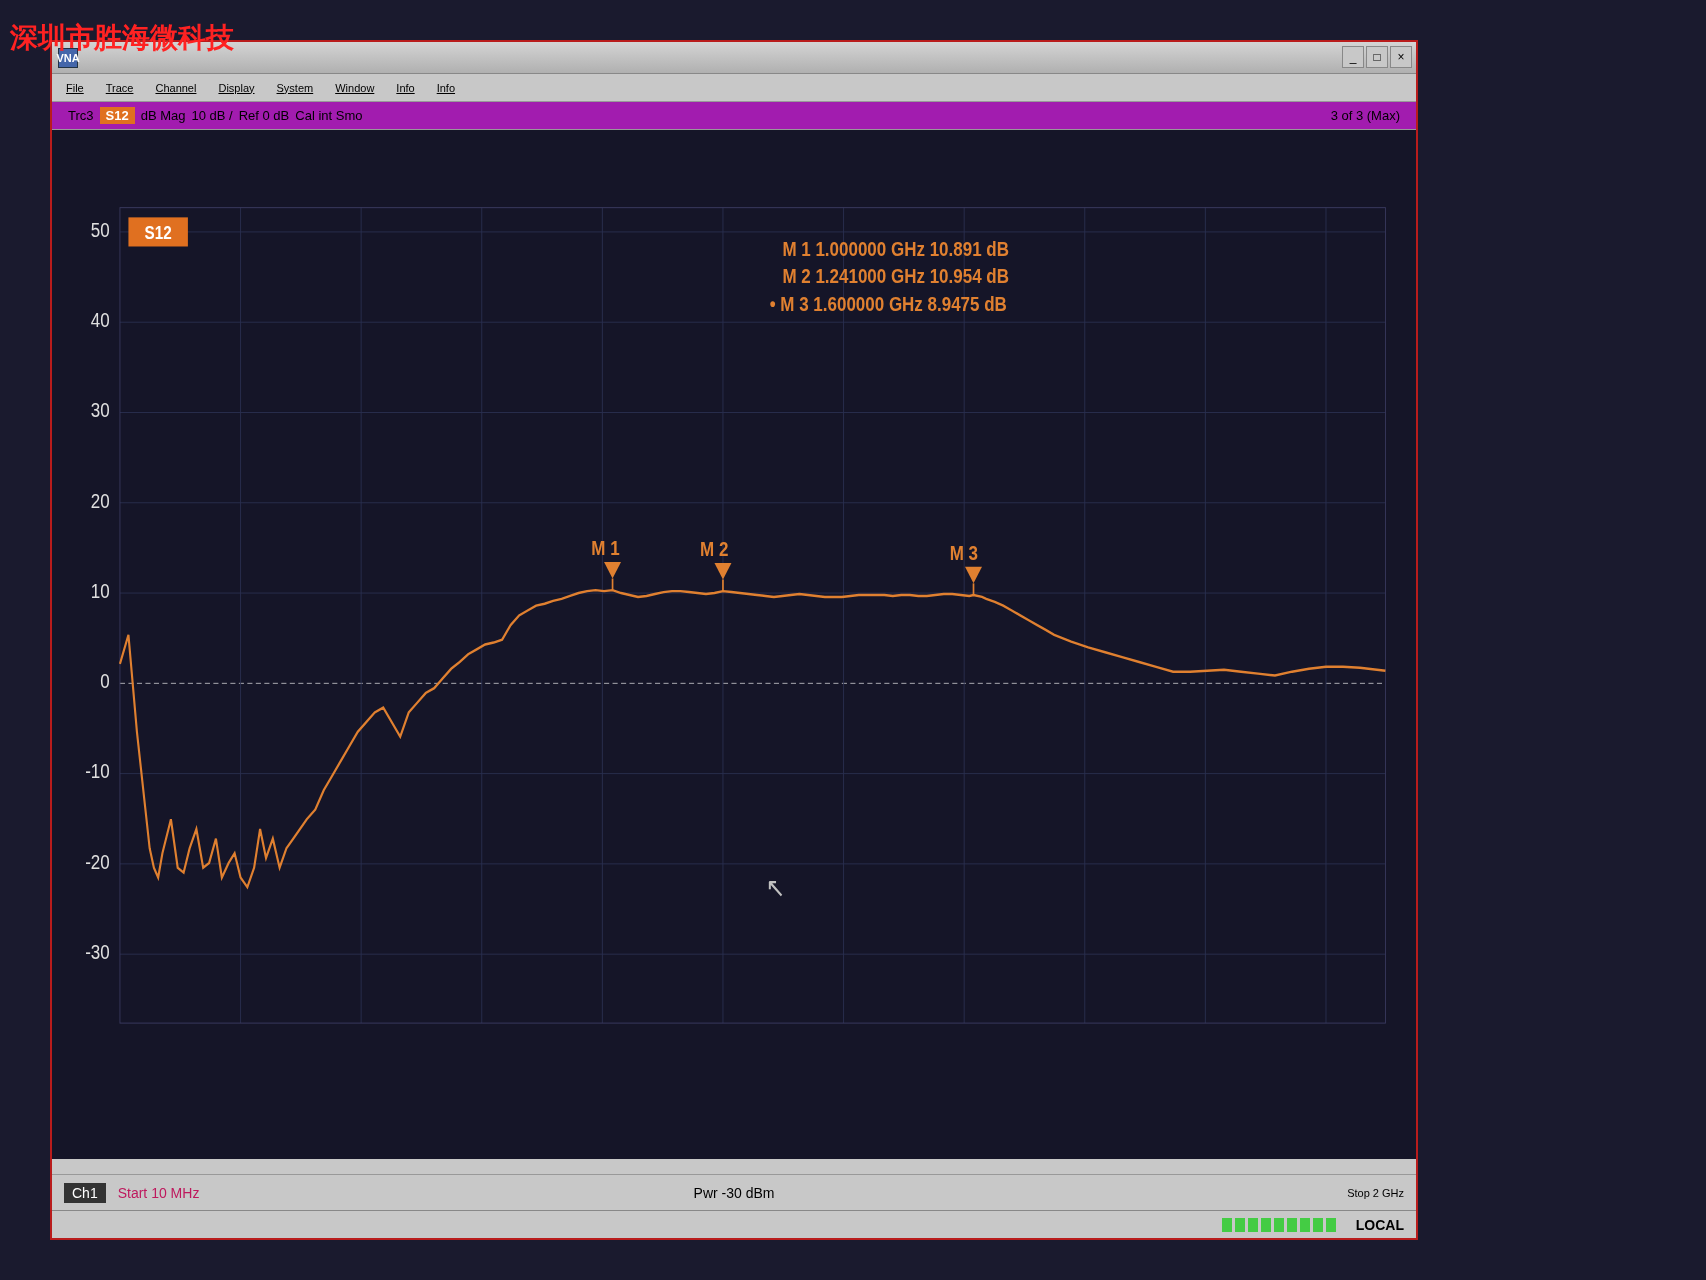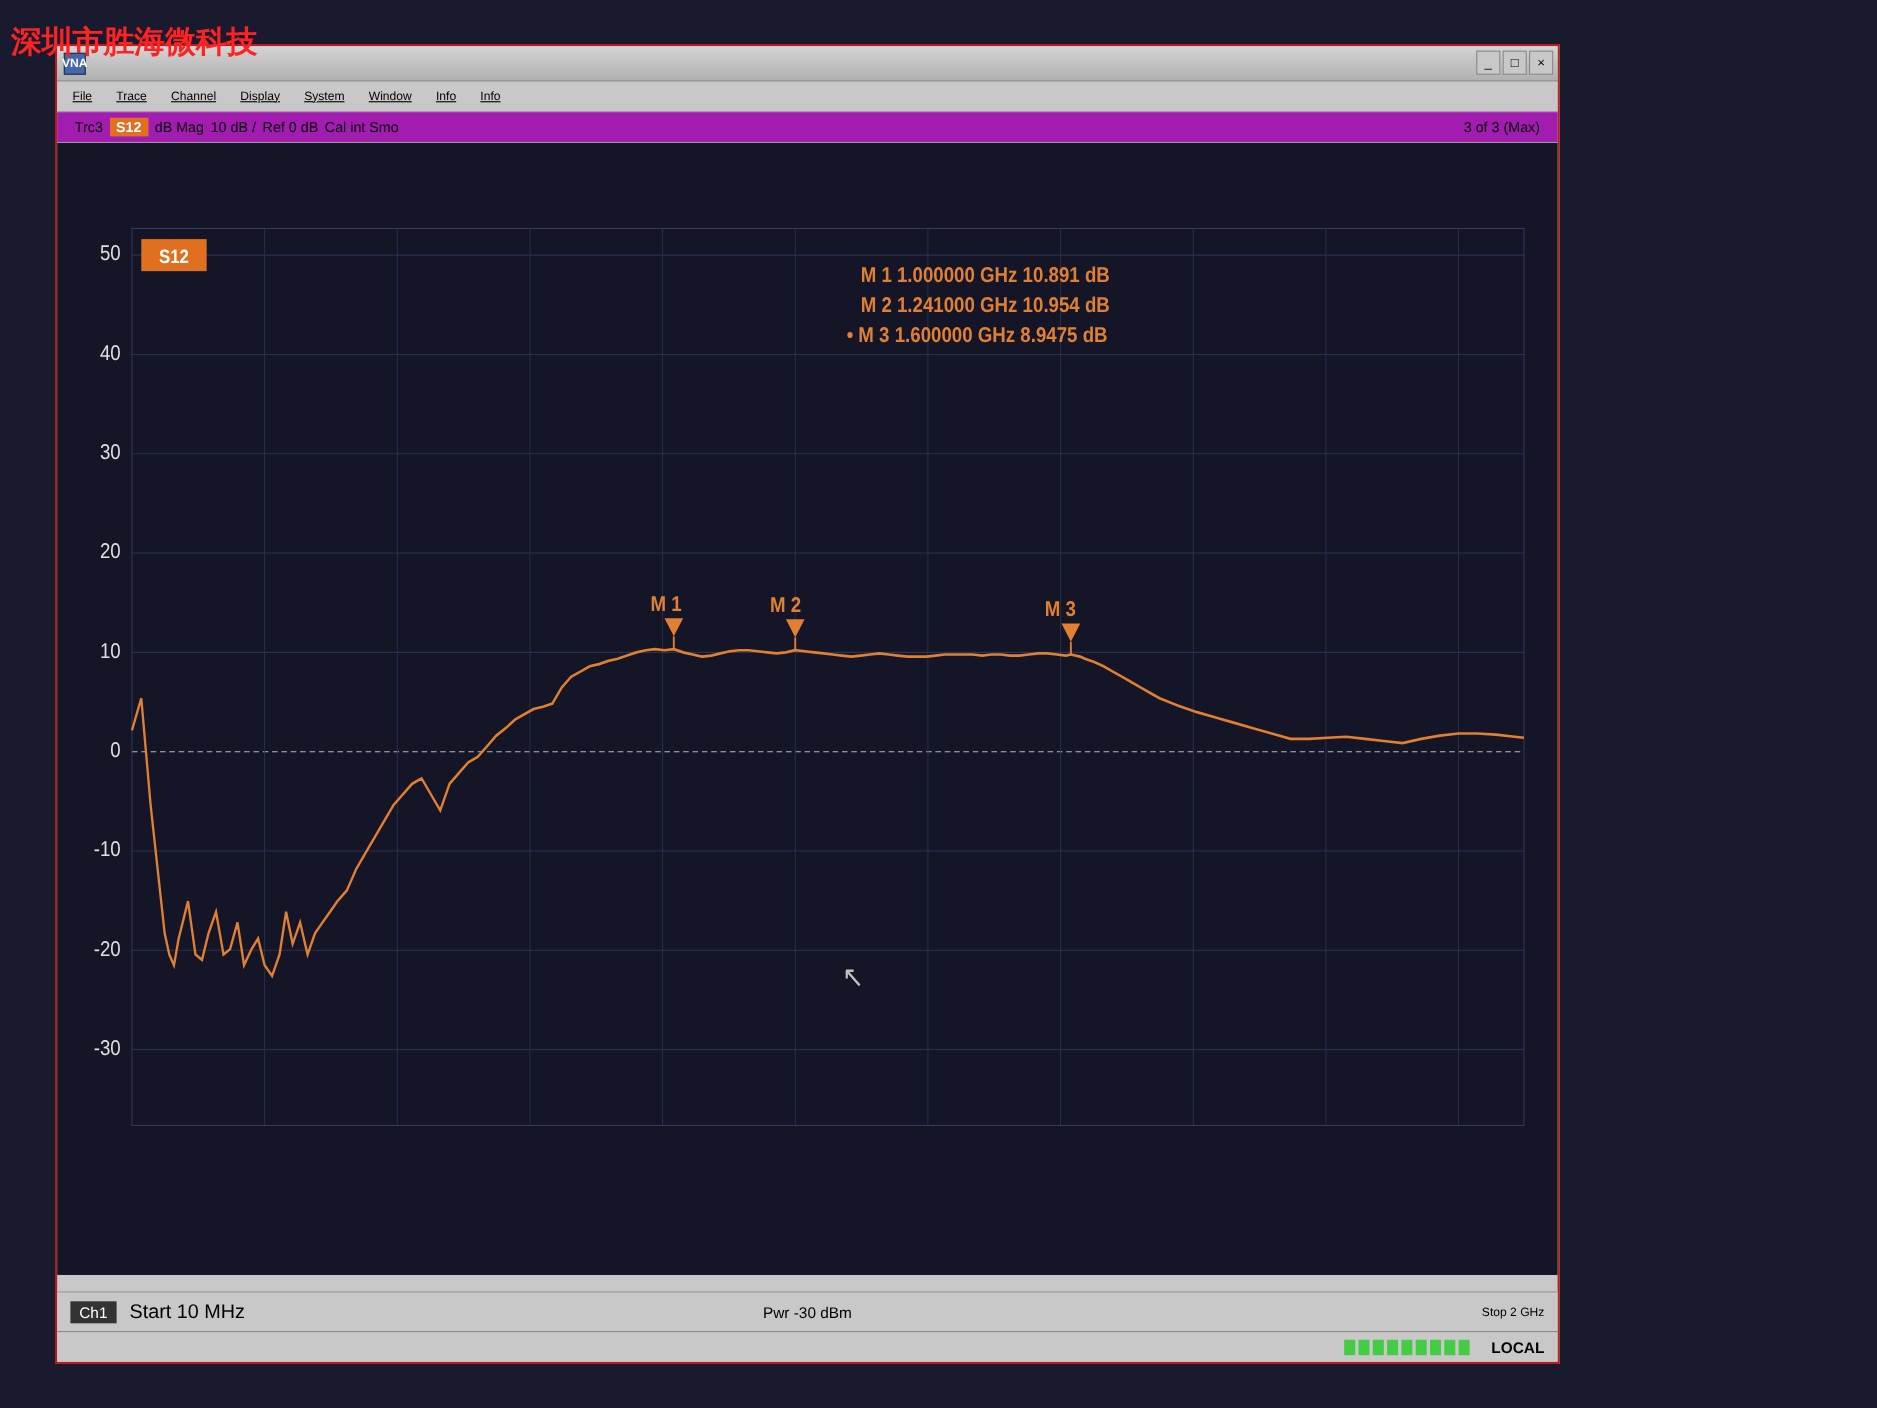--- a/index.html
+++ b/index.html
@@ -445,21 +445,21 @@
         <polygon points="1085,467 1075,450 1095,450" fill="#e08030"></polygon>
         <line x1="1085" y1="467" x2="1085" y2="480" stroke="#e08030" stroke-width="2"></line>
         <text x="1057" y="443" fill="#e08030" font-size="20" font-family="Arial" font-weight="bold">M 3</text>
 
         <text x="840" y="790" fill="#c0c0c0" font-size="28" font-family="Arial">↖</text>
       </svg>
     </div>
 
     <div id="status-bar" style="position:relative; display:flex; align-items:center; height:36px; background:#c8c8c8; border-top:1px solid #999; padding:0 12px;margin-top:15px;">
       <span id="ch-label" style="background:#333;color:white;padding:2px 8px;font-size:14px;margin-right:12px;">Ch1</span>
-      <span style="font-size:18px;color:#000000;">Start  10 MHz</span>
+      <span style="font-size:14px;color:#be185d;">Start  10 MHz</span>
       <span style="font-size:14px;color:#000;position:absolute;left:50%;transform:translateX(-50%);">Pwr  -30 dBm</span>
       <span style="font-size:11px;color:#000;margin-left:auto;">Stop  2 GHz</span>
     </div>
 
     <div id="bottom-bar" style="display:flex;align-items:center;height:28px;background:#c8c8c8;border-top:1px solid #888;padding:0 12px;justify-content:flex-end;gap:20px;">
       <div id="signal-bars" style="display:flex;align-items:center;gap:3px;">
         <div class="sig-bar" style="width:10px;height:14px;background:#44cc44;"></div>
         <div class="sig-bar" style="width:10px;height:14px;background:#44cc44;"></div>
         <div class="sig-bar" style="width:10px;height:14px;background:#44cc44;"></div>
         <div class="sig-bar" style="width:10px;height:14px;background:#44cc44;"></div>

